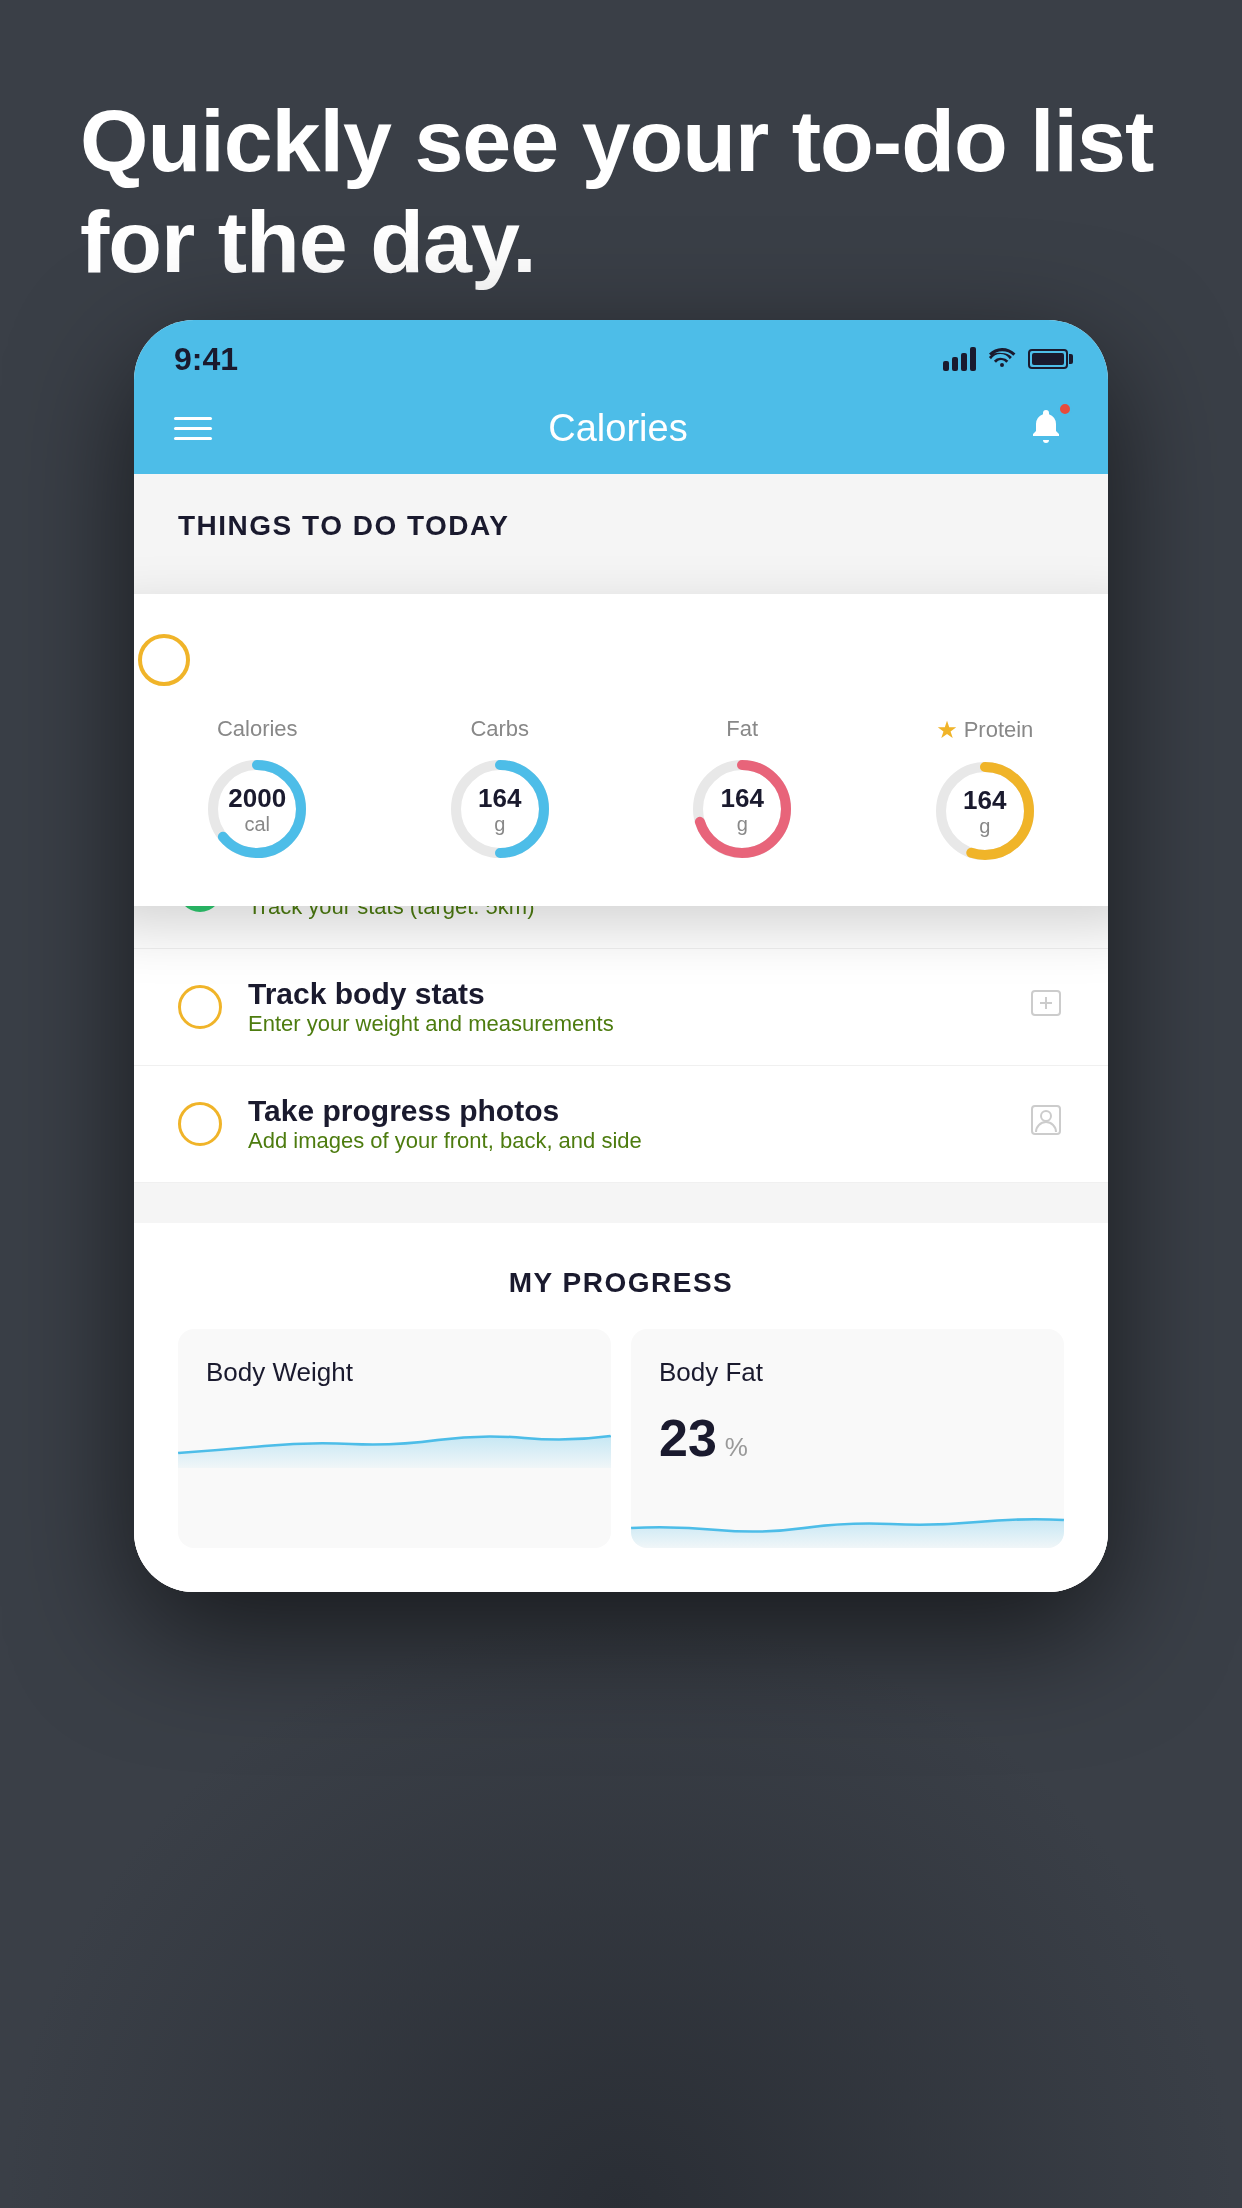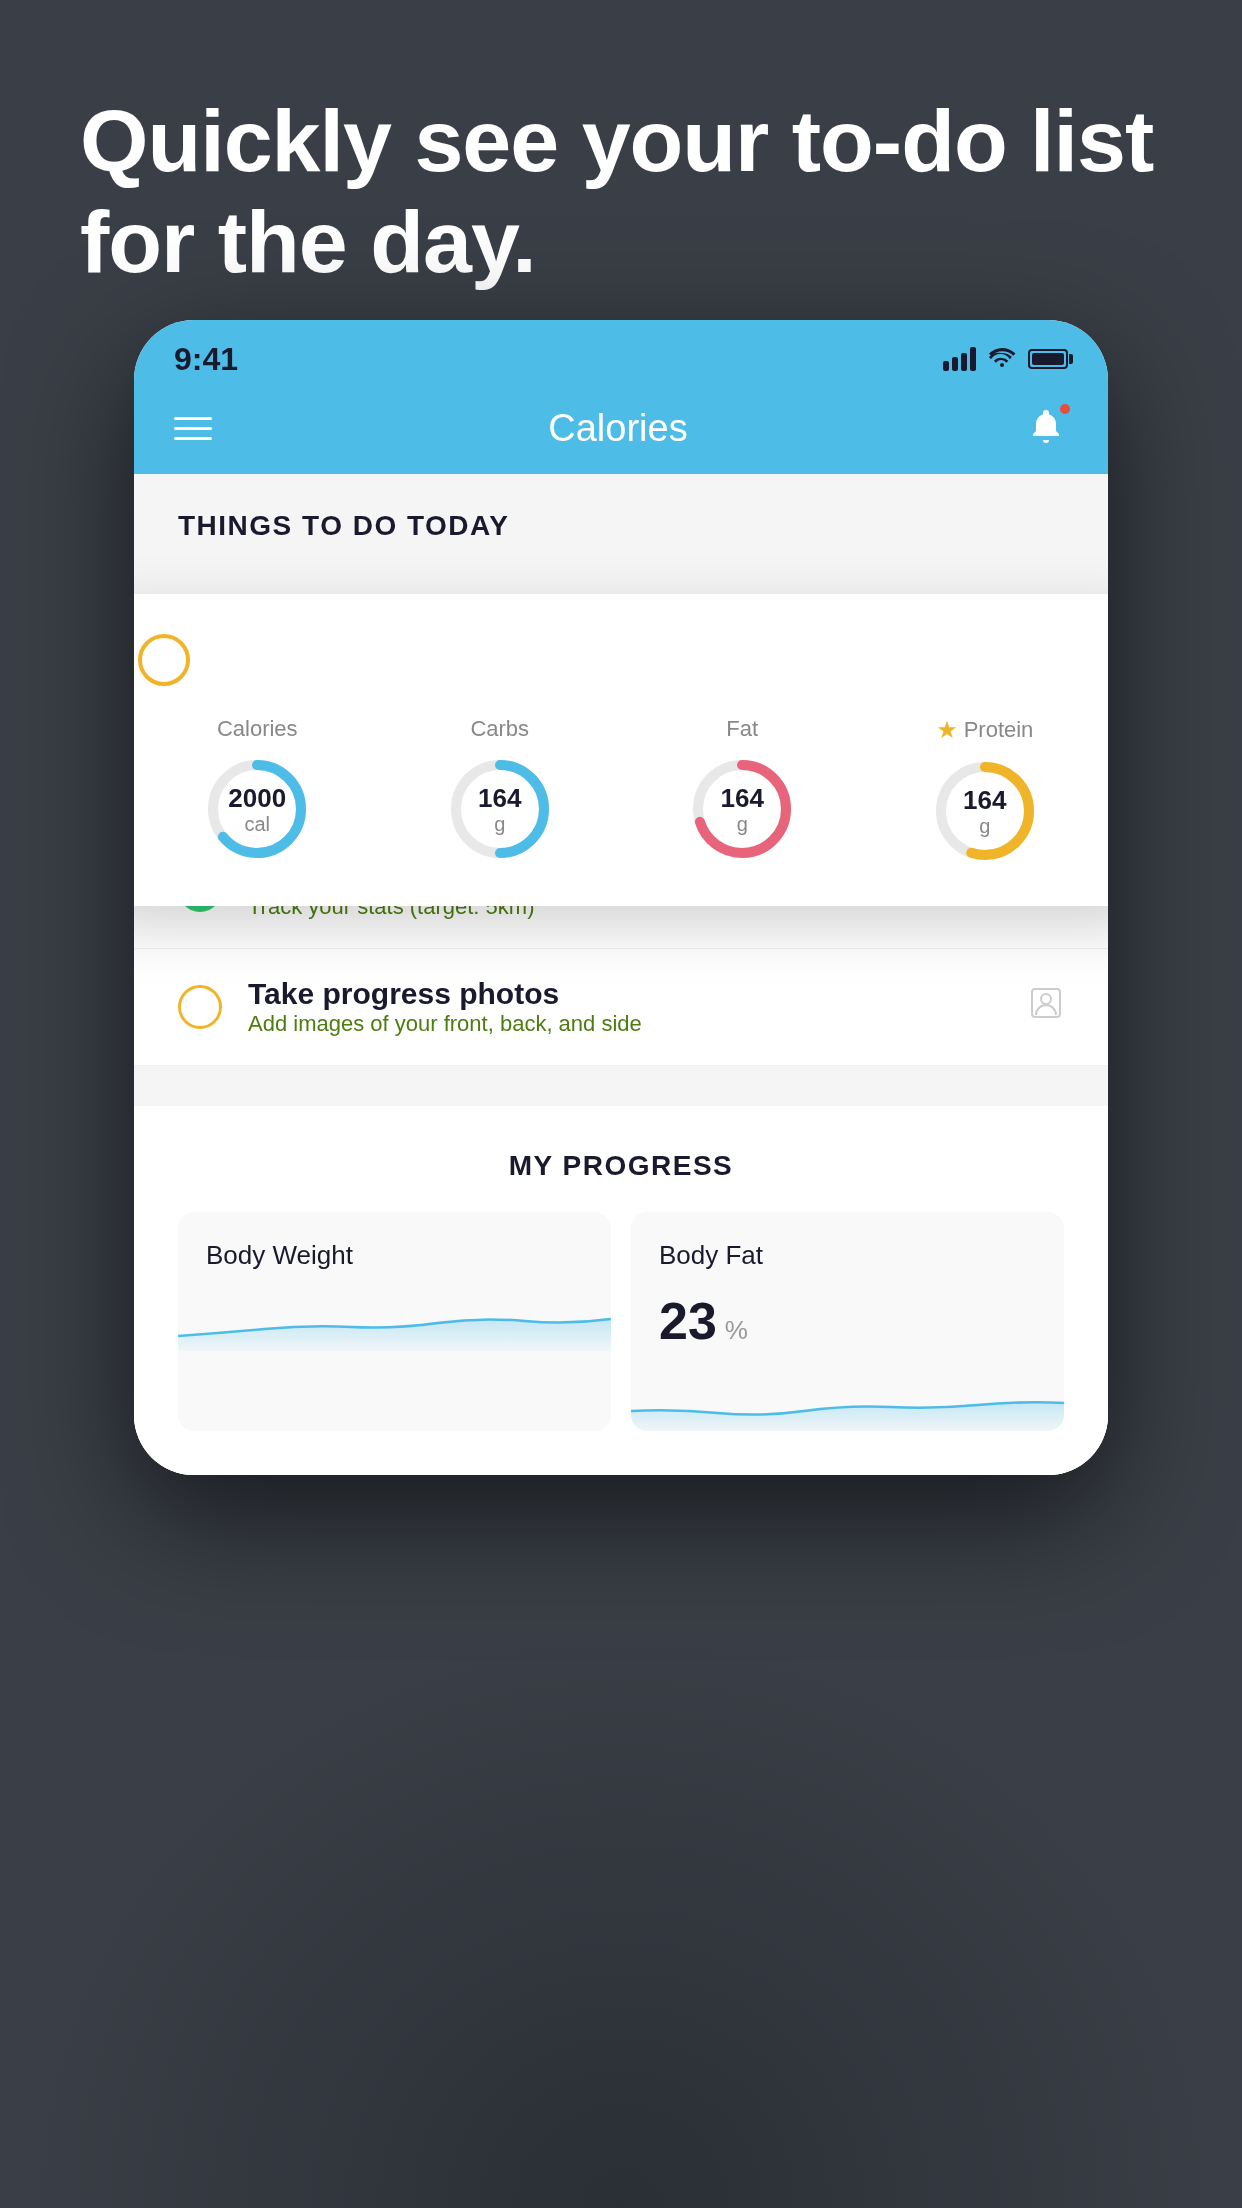--- a/index.html
+++ b/index.html
@@ -518,20 +518,33 @@
             <div class="todo-subtitle">Track your stats (target: 5km)</div>
           </div>
           <span class="todo-icon">
             <svg width="36" height="36" viewBox="0 0 36 36" fill="none">
               <path d="M4 24l4-8h10l4 4 8-2v6H4z" stroke="#ccc" stroke-width="2" fill="none"></path>
               <path d="M8 24h20" stroke="#ccc" stroke-width="2"></path>
             </svg>
           </span>
         </div>
 
+        <div class="todo-item">
+          <div class="todo-circle yellow"></div>
+          <div class="todo-content">
+            <div class="todo-title">Track body stats</div>
+            <div class="todo-subtitle">Enter your weight and measurements</div>
+          </div>
+          <span class="todo-icon">
+            <svg width="36" height="36" viewBox="0 0 36 36" fill="none">
+              <rect x="4" y="6" width="28" height="24" rx="3" stroke="#ccc" stroke-width="2" fill="none"></rect>
+              <path d="M12 18h12M18 12v12" stroke="#ccc" stroke-width="2"></path>
+            </svg>
+          </span>
+        </div>
 
         <div class="todo-item">
           <div class="todo-circle yellow"></div>
           <div class="todo-content">
             <div class="todo-title">Take progress photos</div>
             <div class="todo-subtitle">Add images of your front, back, and side</div>
           </div>
           <span class="todo-icon">
             <svg width="36" height="36" viewBox="0 0 36 36" fill="none">
               <rect x="4" y="4" width="28" height="28" rx="3" stroke="#ccc" stroke-width="2" fill="none"></rect>

